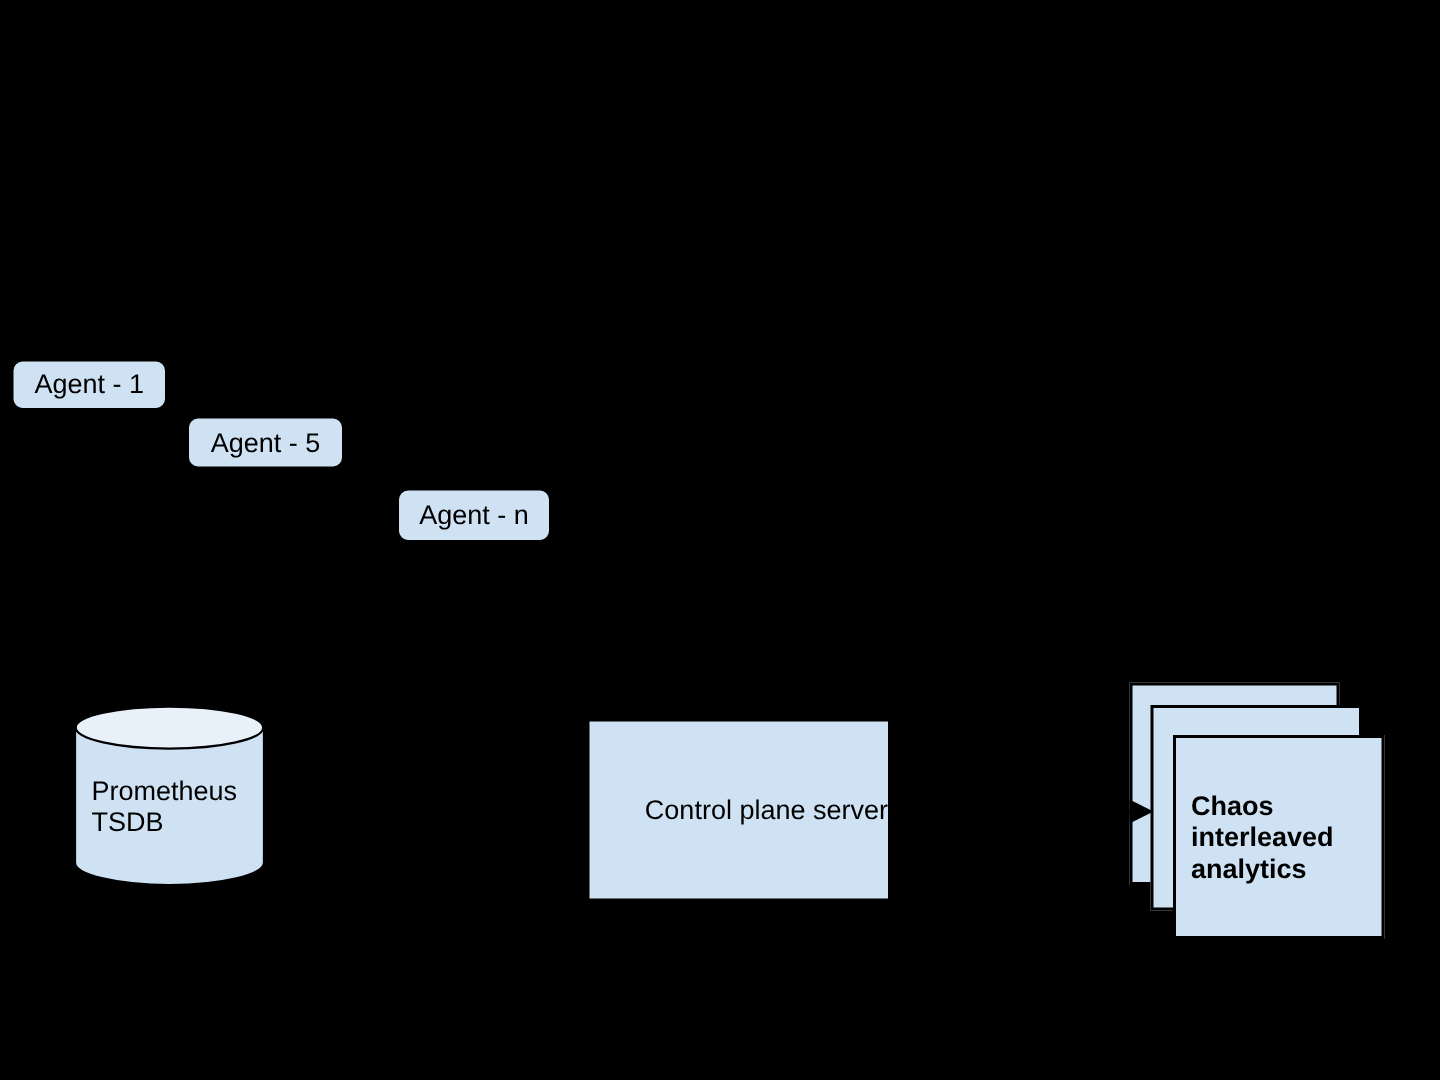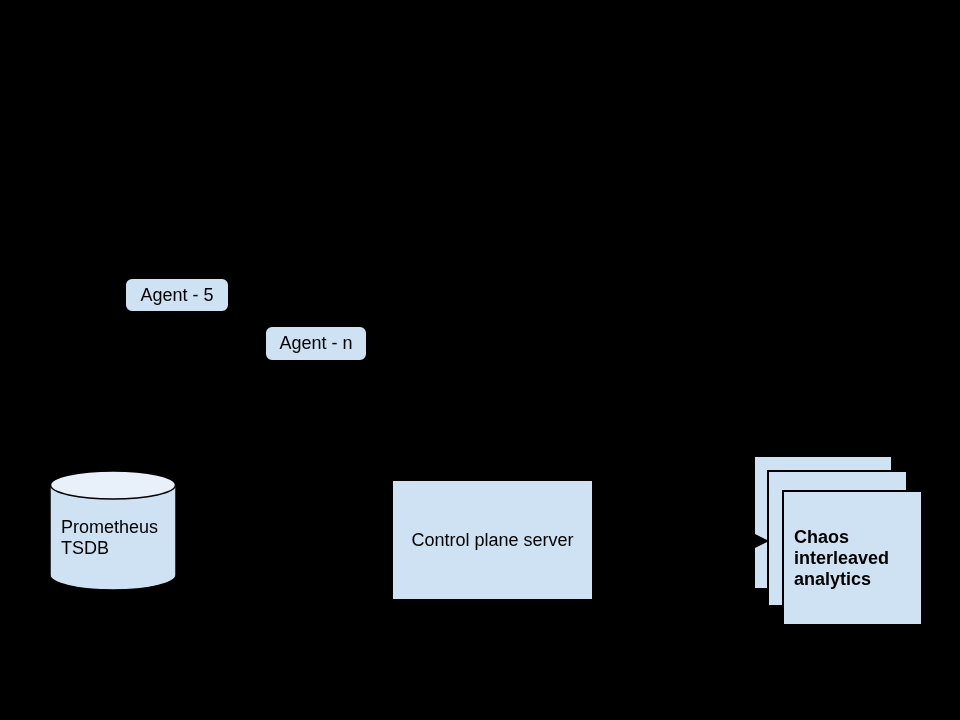--- a/index.html
+++ b/index.html
@@ -53,23 +53,23 @@
 
   .server-box {
     position: absolute;
     left: 393px;
     top: 481px;
     width: 199px;
     height: 118px;
     box-sizing: border-box;
     background: #cfe2f3;
     display: flex;
-    flex-direction: column;
+    flex-direction: row;
     align-items: center;
-    justify-content: center;
+    justify-content: flex-end;
     text-align: center;
     font-size: 18px;
     line-height: 21px;
   }
 
   .dash-card {
     position: absolute;
     box-sizing: border-box;
     background: #cfe2f3;
     border: 2px solid #000000;
@@ -94,20 +94,23 @@
     left: 593px;
     top: 531px;
     z-index: 4;
   }
 </style>
 </head>
 <body>
 
 <div class="canvas">
 
+  <div class="agent-box agent-1">
+    <span>Agent - 1</span>
+  </div>
   <div class="agent-box agent-2">
     <span>Agent - 5</span>
   </div>
   <div class="agent-box agent-n">
     <span>Agent - n</span>
   </div>
 
   <div class="cylinder-wrap">
     <svg width="128" height="122" viewBox="0 0 128 122">
       <path d="M1,15 v90 a63,15 0 0 0 126,0 v-90" fill="#cfe2f3" stroke="#000000" stroke-width="1.5"></path>

